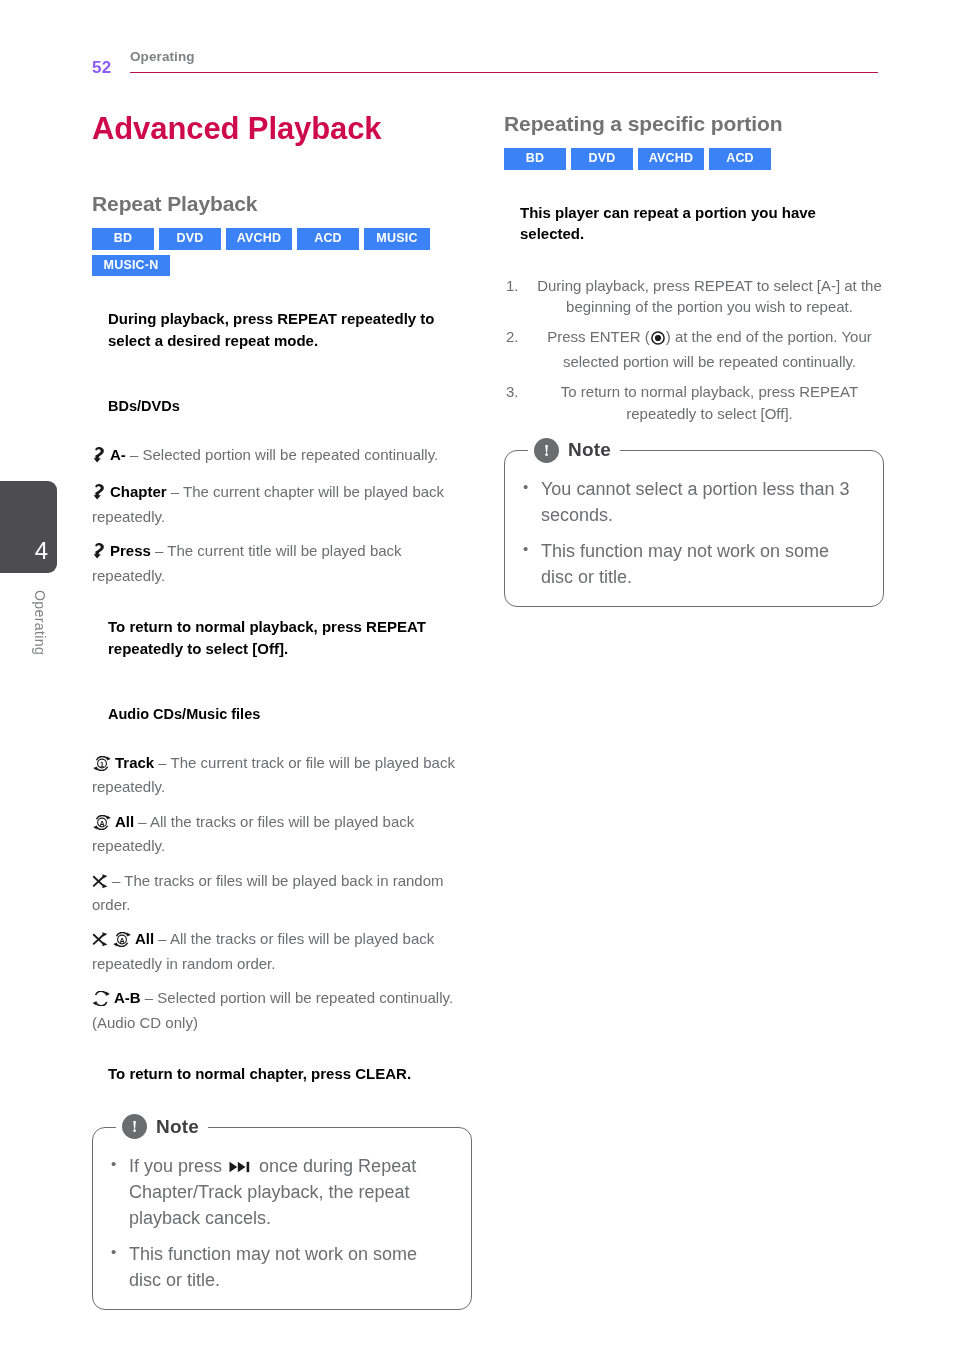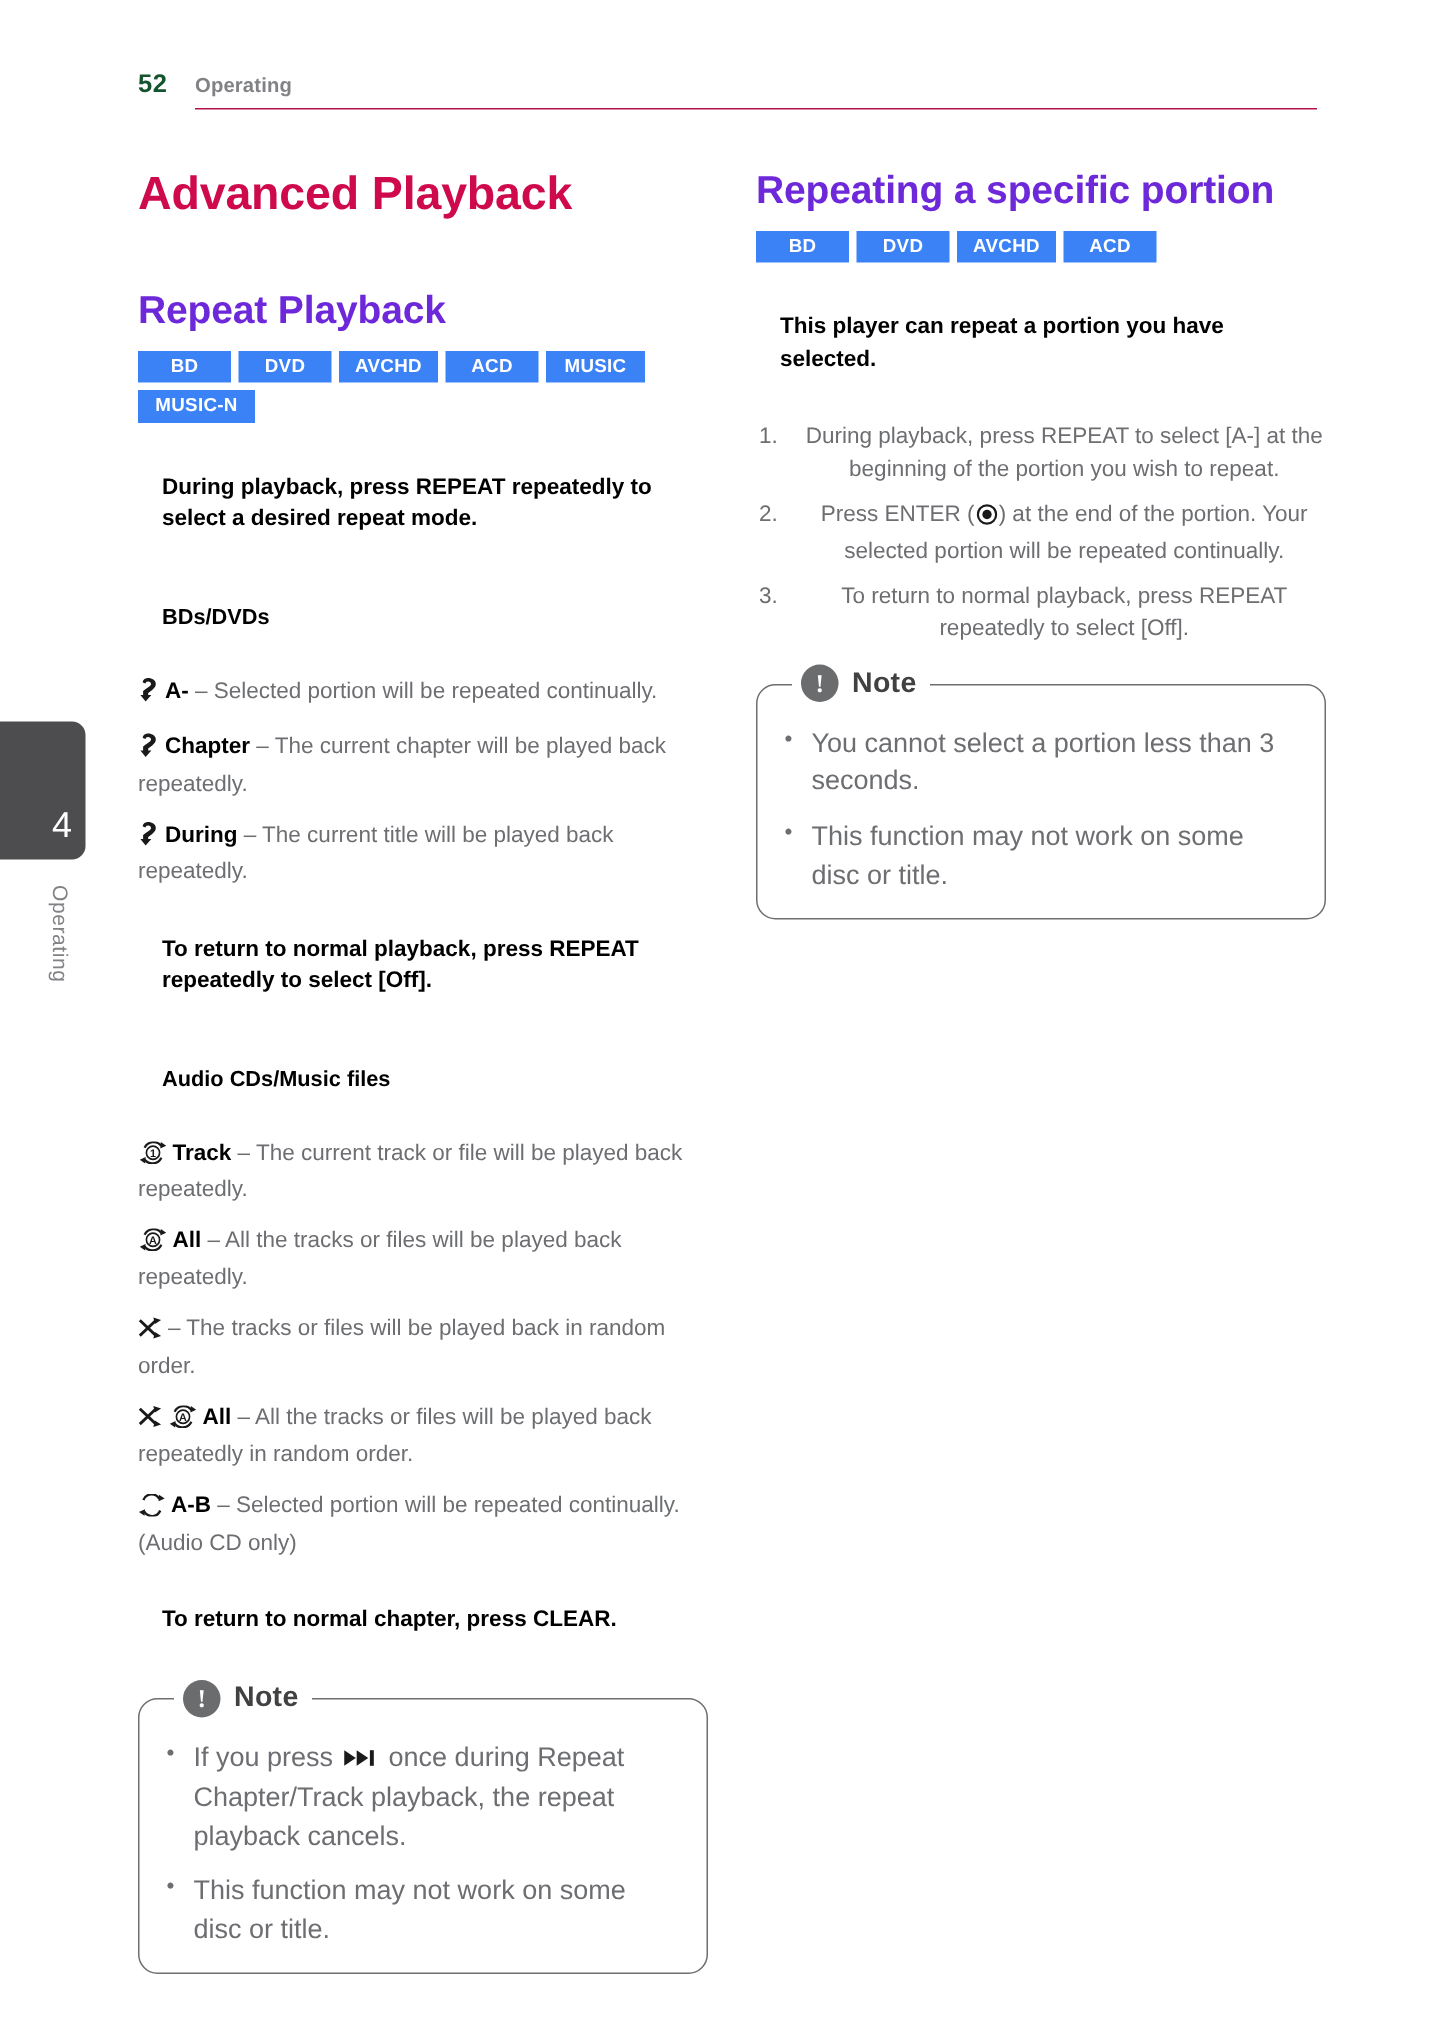--- a/index.html
+++ b/index.html
@@ -20,24 +20,24 @@
   #page-header {
     position: absolute;
     left: 92px;
     top: 46px;
     width: 786px;
     height: 30px;
   }
   #page-header .pagenum {
     position: absolute;
     left: 0;
-    top: 0;
+    top: 12px;
     font-size: 17px;
     font-weight: bold;
-    color: #14532d;
+    color: #8b5cf6;
     letter-spacing: 0.3px;
   }
   #page-header .section {
     position: absolute;
     left: 38px;
     top: 3px;
     font-size: 13.5px;
     font-weight: bold;
     color: #808285;
     letter-spacing: 0.1px;
@@ -96,22 +96,22 @@
   
   .h1 {
     color: #cf0a4c;
     font-size: 31px;
     font-weight: bold;
     letter-spacing: -0.1px;
     margin: 0;
     line-height: 1.1;
   }
   .h2 {
-    color: #6d28d9;
-    font-size: 26px;
+    color: #737373;
+    font-size: 21px;
     font-weight: bold;
     letter-spacing: -0.1px;
     margin: 0;
     line-height: 1.15;
   }
   .h3 {
     color: #000000;
     font-size: 14.5px;
     font-weight: bold;
     margin: 16px;
@@ -320,21 +320,21 @@
             <path d="M3.2 4.0 C3.2 1.6 6.0 0.6 8.6 1.3 C11.6 2.1 12.6 4.6 11.4 6.8 C10.6 8.3 8.6 9.5 6.8 11.0 L6.8 13.6 L3.4 13.6 L3.4 9.6 C5.4 8.1 7.6 7.0 8.4 5.9 C9.2 4.8 8.4 3.4 6.8 3.3 C5.7 3.25 5.1 3.8 5.1 4.6 Z" fill="#1a1a1a"></path>
             <path d="M8.9 12.3 L5.1 16.6 L1.6 12.3 Z" fill="#1a1a1a"></path>
           </svg></span><span class="lbl">A-</span><span> – Selected portion will be repeated continually.</span></p>
       <p class="def" style="margin-bottom: 13px;"><span class="ico"><svg xmlns="http://www.w3.org/2000/svg" width="15" height="17" viewBox="0 0 15 17">
             <path d="M3.2 4.0 C3.2 1.6 6.0 0.6 8.6 1.3 C11.6 2.1 12.6 4.6 11.4 6.8 C10.6 8.3 8.6 9.5 6.8 11.0 L6.8 13.6 L3.4 13.6 L3.4 9.6 C5.4 8.1 7.6 7.0 8.4 5.9 C9.2 4.8 8.4 3.4 6.8 3.3 C5.7 3.25 5.1 3.8 5.1 4.6 Z" fill="#1a1a1a"></path>
             <path d="M8.9 12.3 L5.1 16.6 L1.6 12.3 Z" fill="#1a1a1a"></path>
           </svg></span><span class="lbl">Chapter</span><span> – The current chapter will be played back repeatedly.</span></p>
       <p class="def" style="margin-bottom: 0px;"><span class="ico"><svg xmlns="http://www.w3.org/2000/svg" width="15" height="17" viewBox="0 0 15 17">
             <path d="M3.2 4.0 C3.2 1.6 6.0 0.6 8.6 1.3 C11.6 2.1 12.6 4.6 11.4 6.8 C10.6 8.3 8.6 9.5 6.8 11.0 L6.8 13.6 L3.4 13.6 L3.4 9.6 C5.4 8.1 7.6 7.0 8.4 5.9 C9.2 4.8 8.4 3.4 6.8 3.3 C5.7 3.25 5.1 3.8 5.1 4.6 Z" fill="#1a1a1a"></path>
             <path d="M8.9 12.3 L5.1 16.6 L1.6 12.3 Z" fill="#1a1a1a"></path>
-          </svg></span><span class="lbl">During</span><span> – The current title will be played back repeatedly.</span></p>
+          </svg></span><span class="lbl">Press</span><span> – The current title will be played back repeatedly.</span></p>
     </div>
 
   <div class="gap-14"></div>
 
   <p class="body">To return to normal playback, press REPEAT repeatedly to select [Off].</p>
 
   <div class="gap-14"></div>
 
   <h3 class="h3">Audio CDs/Music files</h3>
 

